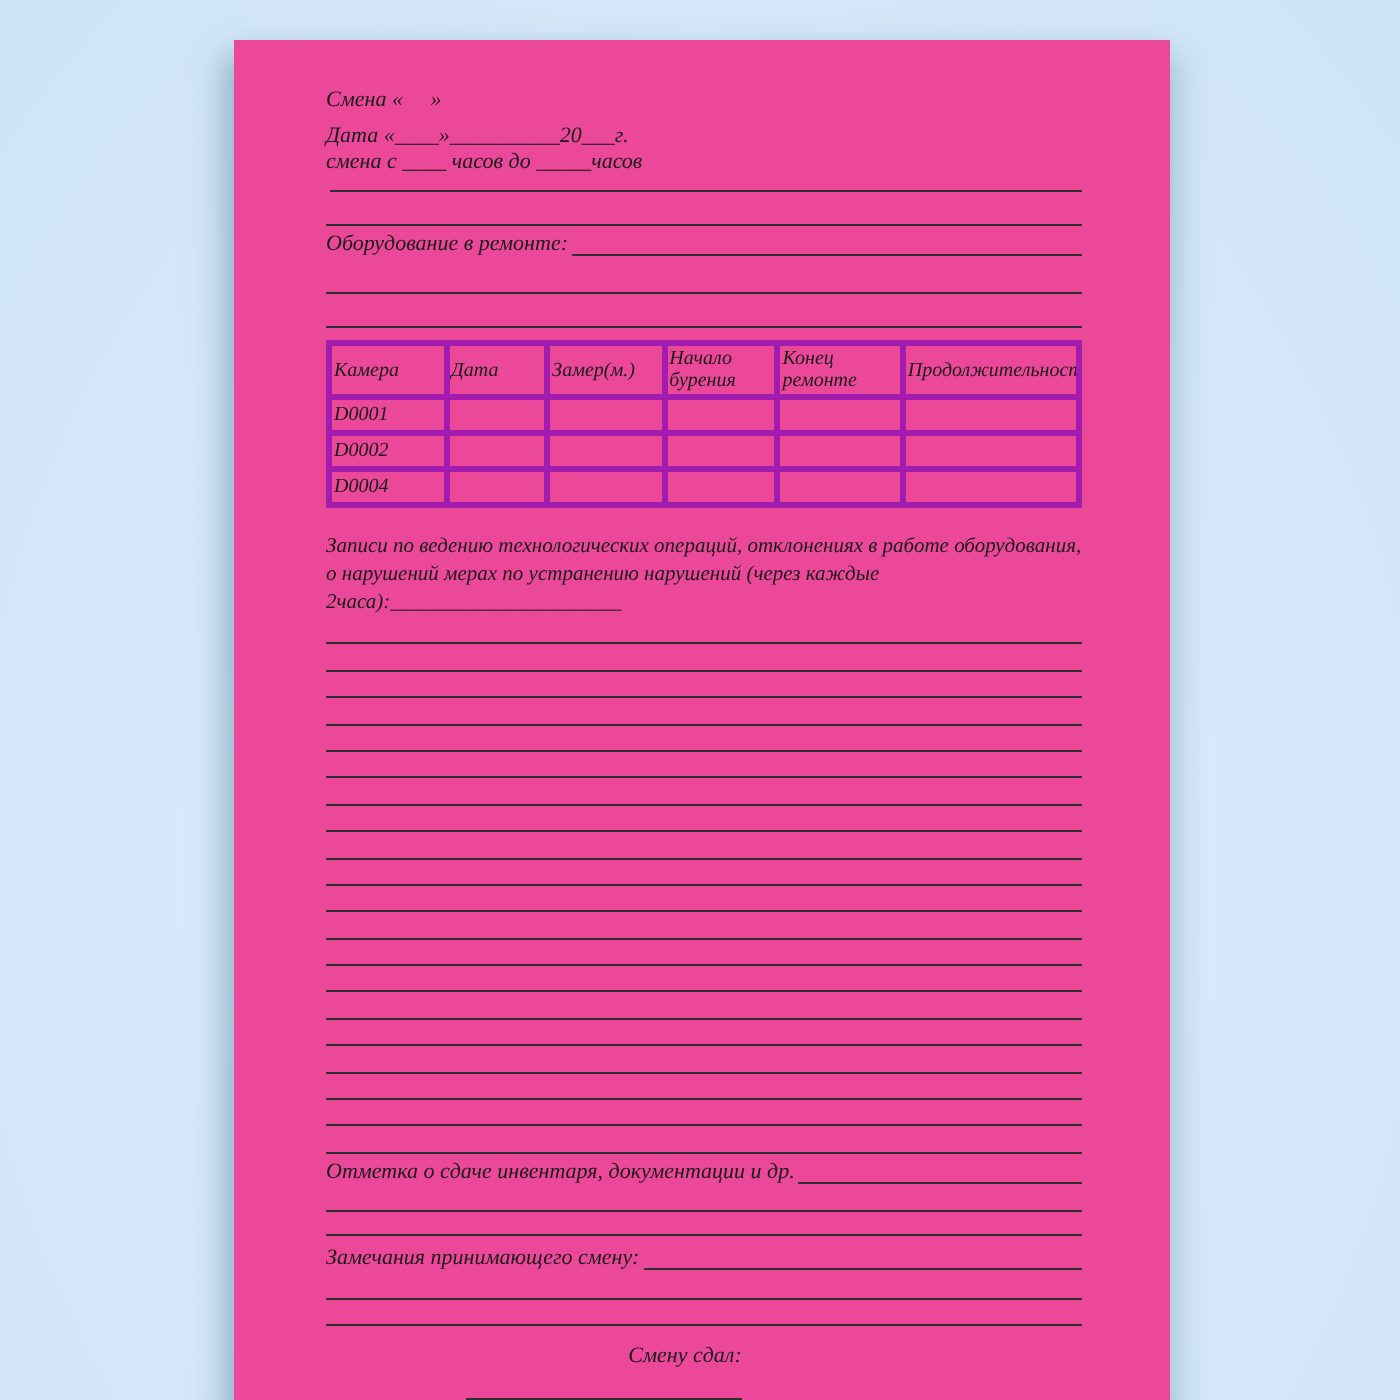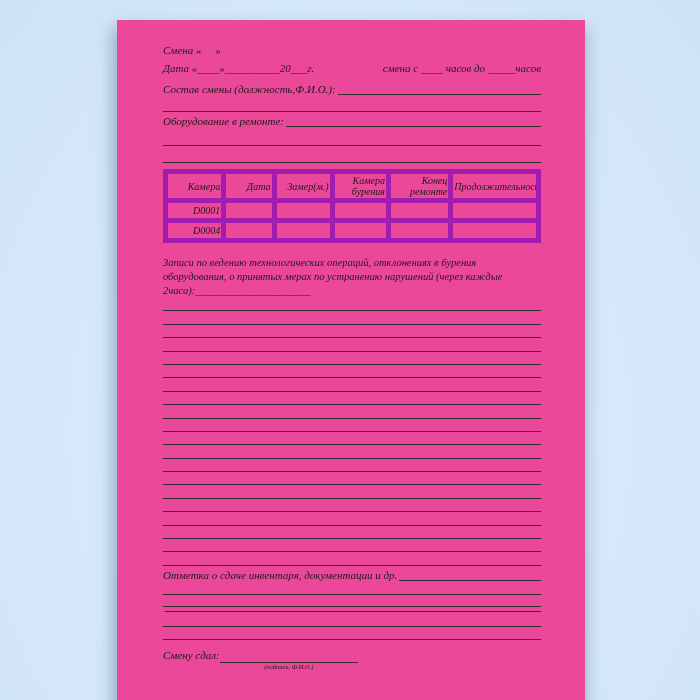--- a/index.html
+++ b/index.html
@@ -10,46 +10,46 @@
   }
   .paper{
     position:absolute;left:117px;top:20px;width:468px;height:690px;
     background:#ec4899;box-sizing:border-box;
     padding:24px 44px 16px 46px;color:#1b1b1b;
     box-shadow:-6px 8px 14px rgba(110,140,170,0.50), 5px 8px 14px rgba(110,140,170,0.30);
     font-style:italic;
   }
   .t{font-size:11px;line-height:13px;white-space:pre;}
   .shift-line{margin-bottom:5px;}
-  .date-line{display:flex;justify-content:space-between;margin-bottom:7px;}
+  .date-line{display:flex;justify-content:space-between;margin-bottom:7px;flex-direction:column;}
   .row{display:flex;align-items:flex-end;}
   .row .label{font-size:11px;line-height:15px;white-space:nowrap;}
   .fill{flex:1;border-bottom:1px solid #2e2e2e;margin:0 0 2px 2px;}
   .rule-line{border-bottom:1px solid #2e2e2e;}
   .rules-crew .rule-line{height:14px;}
   .rules-equip .rule-line{height:16px;}
   .rules-main .rule-line{height:12.4px;}
   .rules-inv .rule-line{height:11px;}
   .rules-rem .rule-line{height:12px;}
   table.cam{
     width:100%;border-collapse:collapse;table-layout:fixed;margin-top:6px;
   }
   table.cam th,table.cam td{
-    border:5px solid #a21caf;font-weight:normal;text-align:right;
+    border:3px solid #a21caf;font-weight:normal;text-align:left;
     font-size:10px;line-height:11px;padding:1px 1px;overflow:hidden;
   }
   table.cam th{height:22px;vertical-align:middle;}
   table.cam td{height:13px;}
   .col-camera{width:15.6%;} .col-date{width:13.5%;} .col-measure{width:15.6%;}
   .col-start{width:15.1%;} .col-end{width:16.7%;} .col-duration{width:23.5%;}
   .records-par{font-size:10.5px;line-height:14px;margin-top:13px;text-align:left;}
   .mt2{margin-top:2px;justify-content:flex-end;} .mt4{margin-top:4px;}
   .sig-row{display:flex;margin-top:8px;}
   .sig-group{display:flex;align-items:flex-end;}
-  .sig-group.first{width:55%;}
+  .sig-group.first{width:55%;flex-direction:column;}
   .sig-label{font-size:11px;line-height:15px;white-space:nowrap;}
   .sig-line{position:relative;border-bottom:1px solid #2e2e2e;height:13px;}
   .sig-line.handed{width:138px;}
   .sig-line.accepted{width:128px;}
   .sig-hint{
     position:absolute;top:14px;left:0;right:0;text-align:center;
     font-size:6.5px;line-height:7px;color:#1b1b1b;white-space:nowrap;
   }
 </style>
 </head>
@@ -58,21 +58,20 @@
 <div class="paper">
 
   <div class="t shift-line">Смена «     »</div>
 
   <div class="date-line">
     <span class="t">Дата «____»__________20___г.</span>
     <span class="t">смена с ____ часов до _____часов</span>
   </div>
 
   <div class="row">
-    <span class="label">Состав смены (должность,Ф.И.О.):</span>
     <span class="fill"></span>
   </div>
   <div class="rules-crew">
       <div class="rule-line"></div>
     </div>
 
   <div class="row mt2">
     <span class="label">Оборудование в ремонте:</span>
     <span class="fill"></span>
   </div>
@@ -88,46 +87,54 @@
         <col class="col-measure">
       <col class="col-start">
         <col class="col-end">
         <col class="col-duration">
     </colgroup>
     <thead>
       <tr>
         <th>Камера</th>
         <th>Дата</th>
         <th>Замер(м.)</th>
-        <th>Камера бурения</th>
+        <th>Начало бурения</th>
         <th>Конец ремонте</th>
         <th>Продолжительность</th>
       </tr>
     </thead>
     <tbody>
       <tr>
         <td>D0001</td>
+        <td></td>
+        <td></td>
+        <td></td>
+        <td></td>
+        <td></td>
+      </tr>
+      <tr>
+        <td>D0002</td>
         <td></td>
         <td></td>
         <td></td>
         <td></td>
         <td></td>
       </tr>
       <tr>
         <td>D0004</td>
         <td></td>
         <td></td>
         <td></td>
         <td></td>
         <td></td>
       </tr>
     </tbody>
   </table>
 
-  <div class="records-par">Записи по ведению технологических операций, отклонениях в бурения оборудования, о принятых мерах по устранению нарушений (через каждые 2часа):______________________</div>
+  <div class="records-par">Записи по ведению технологических операций, отклонениях в работе оборудования, о нарушений мерах по устранению нарушений (через каждые 2часа):______________________</div>
   <div class="rules-main">
       <div class="rule-line"></div>
       <div class="rule-line"></div>
       <div class="rule-line"></div>
       <div class="rule-line"></div>
       <div class="rule-line"></div>
       <div class="rule-line"></div>
       <div class="rule-line"></div>
       <div class="rule-line"></div>
       <div class="rule-line"></div>
@@ -147,20 +154,21 @@
   <div class="row mt2">
     <span class="label">Отметка о сдаче инвентаря, документации и др.</span>
     <span class="fill"></span>
   </div>
   <div class="rules-inv">
       <div class="rule-line"></div>
       <div class="rule-line"></div>
     </div>
 
   <div class="row mt4">
+    <span class="label">Замечания принимающего смену:</span>
     <span class="fill"></span>
   </div>
   <div class="rules-rem">
       <div class="rule-line"></div>
       <div class="rule-line"></div>
     </div>
 
   <div class="sig-row">
     <div class="sig-group first">
       <span class="sig-label">Смену сдал:</span>

